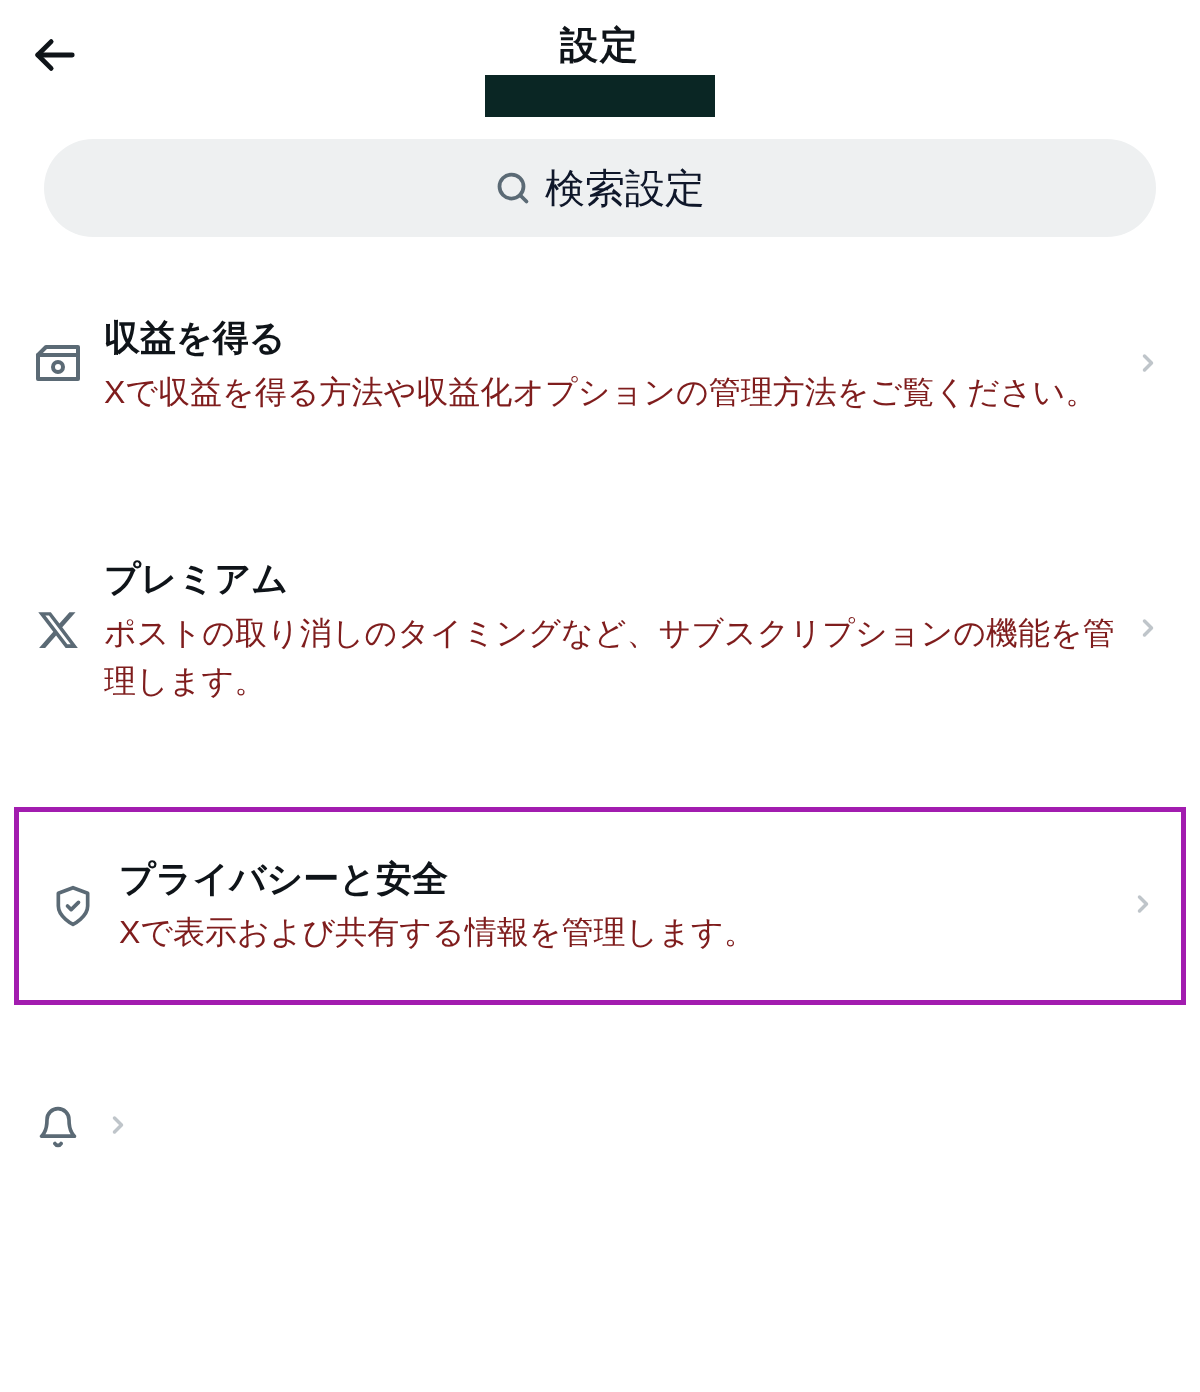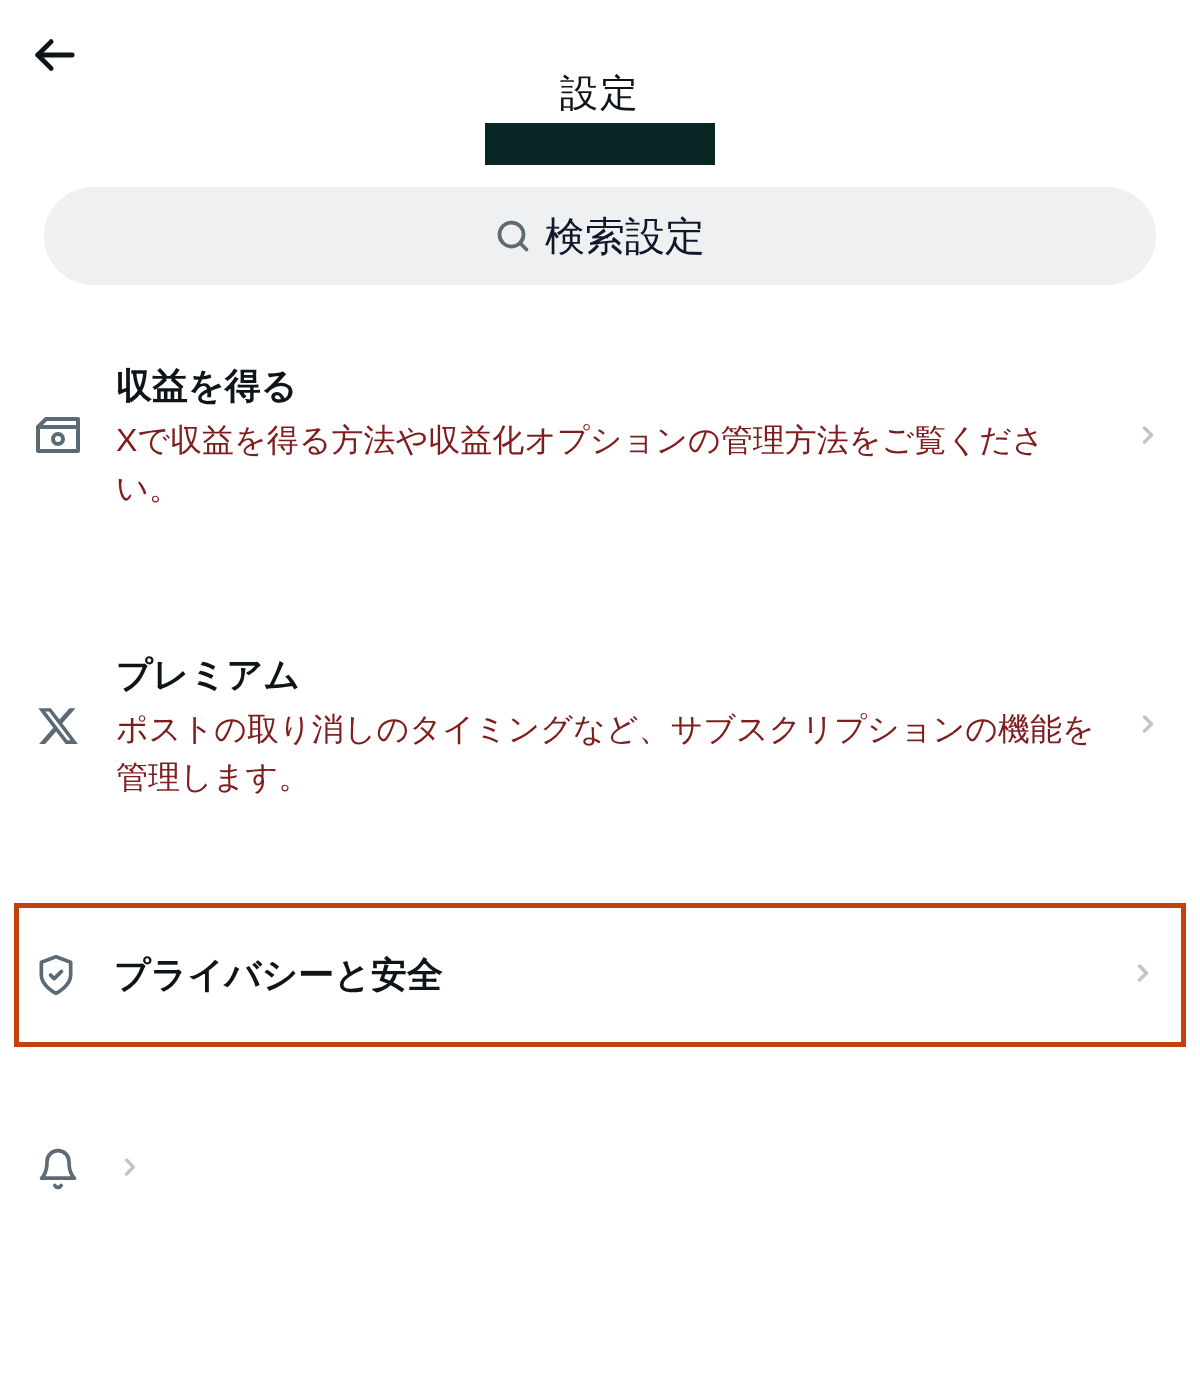--- a/index.html
+++ b/index.html
@@ -32,24 +32,23 @@
       justify-content: center;
       cursor: pointer;
     }
     .header-center {
       display: flex;
       flex-direction: column;
       align-items: center;
     }
     .page-title {
       font-size: 38px;
-      font-weight: 400;
+      font-weight: 700;
       color: #0f1419;
       letter-spacing: 2px;
-      margin-top: 48px;
     }
     .redacted-bar {
       width: 230px;
       height: 42px;
       background: #0a2624;
       margin-top: 4px;
     }
     .search-container {
       padding: 12px 44px 40px;
     }
@@ -69,27 +68,27 @@
       color: #0f172a;
       font-weight: 400;
     }
     .settings-list {
       padding: 0 14px;
     }
     .settings-item {
       display: flex;
       align-items: center;
       padding: 38px 24px 40px 16px;
-      gap: 30px;
+      gap: 18px;
       cursor: pointer;
       margin-bottom: 62px;
     }
     .settings-item.highlighted {
-      border: 5px solid #c2410c;
-      padding: 44px 24px 44px 9px;
+      border: 5px solid #a21caf;
+      padding: 44px 24px 44px 26px;
       margin-bottom: 62px;
     }
     .item-icon {
       width: 56px;
       display: flex;
       align-items: center;
       justify-content: center;
       flex-shrink: 0;
       color: #5b6a75;
     }
@@ -183,20 +182,21 @@
 
   <div class="settings-item highlighted">
     <div class="item-icon">
       <svg width="44" height="44" viewBox="0 0 24 24" fill="none" stroke="#5b6a75" stroke-width="2" stroke-linecap="round" stroke-linejoin="round">
         <path d="M12 22s8-4 8-10V5l-8-3-8 3v7c0 6 8 10 8 10z"></path>
         <polyline points="9 12 11 14 15 10"></polyline>
       </svg>
     </div>
     <div class="item-content">
       <div class="item-title">プライバシーと安全</div>
+      <div class="item-description">Xで表示および共有する情報を管理します。</div>
     </div>
     <div class="chevron">
       <svg width="28" height="28" viewBox="0 0 24 24" fill="none" stroke="#bfc5ca" stroke-width="3" stroke-linecap="round" stroke-linejoin="round">
         <polyline points="9 18 15 12 9 6"></polyline>
       </svg>
     </div>
   </div>
 
   <div class="settings-item">
     <div class="item-icon">

